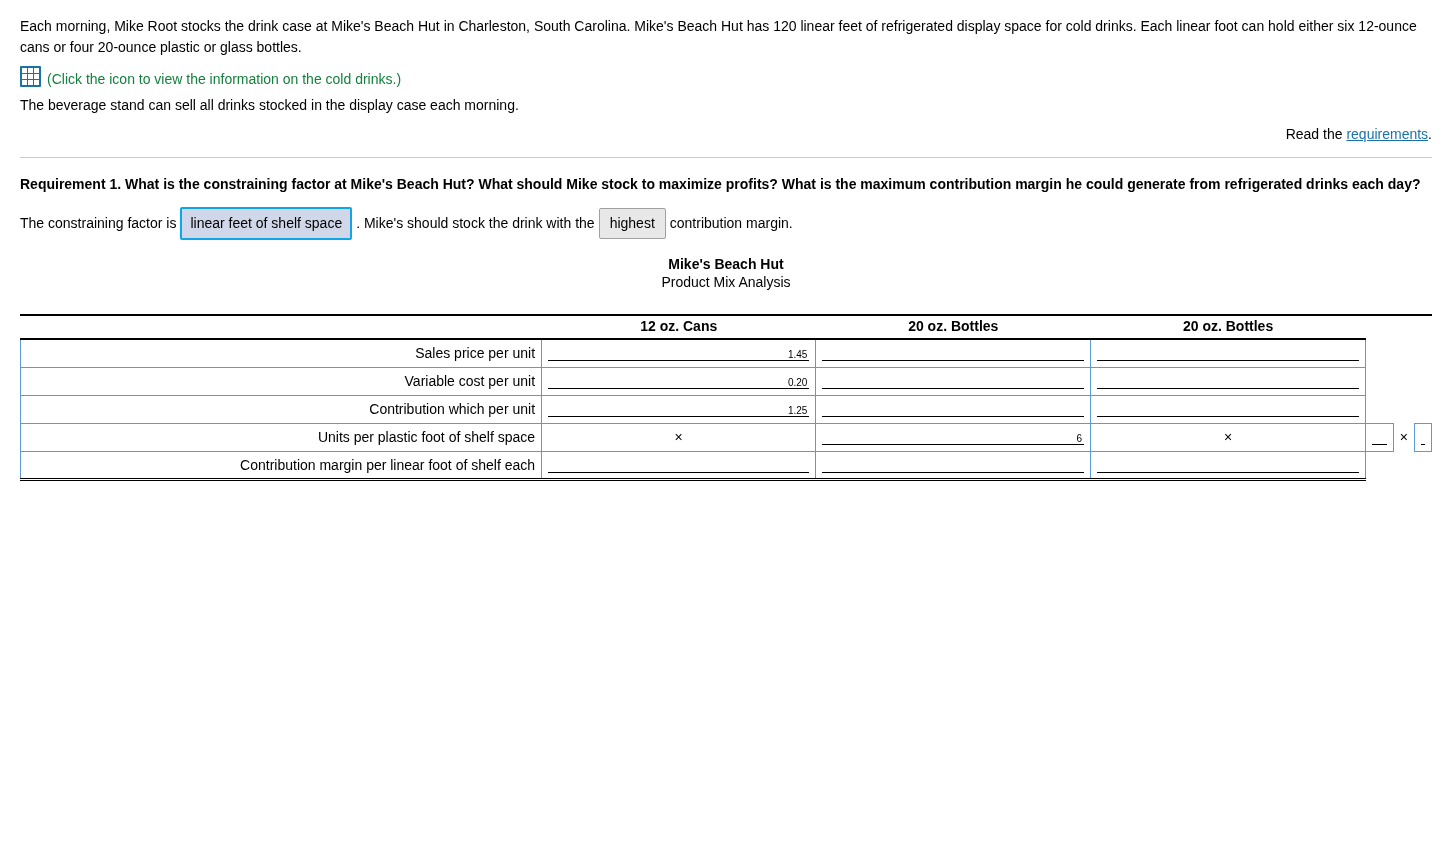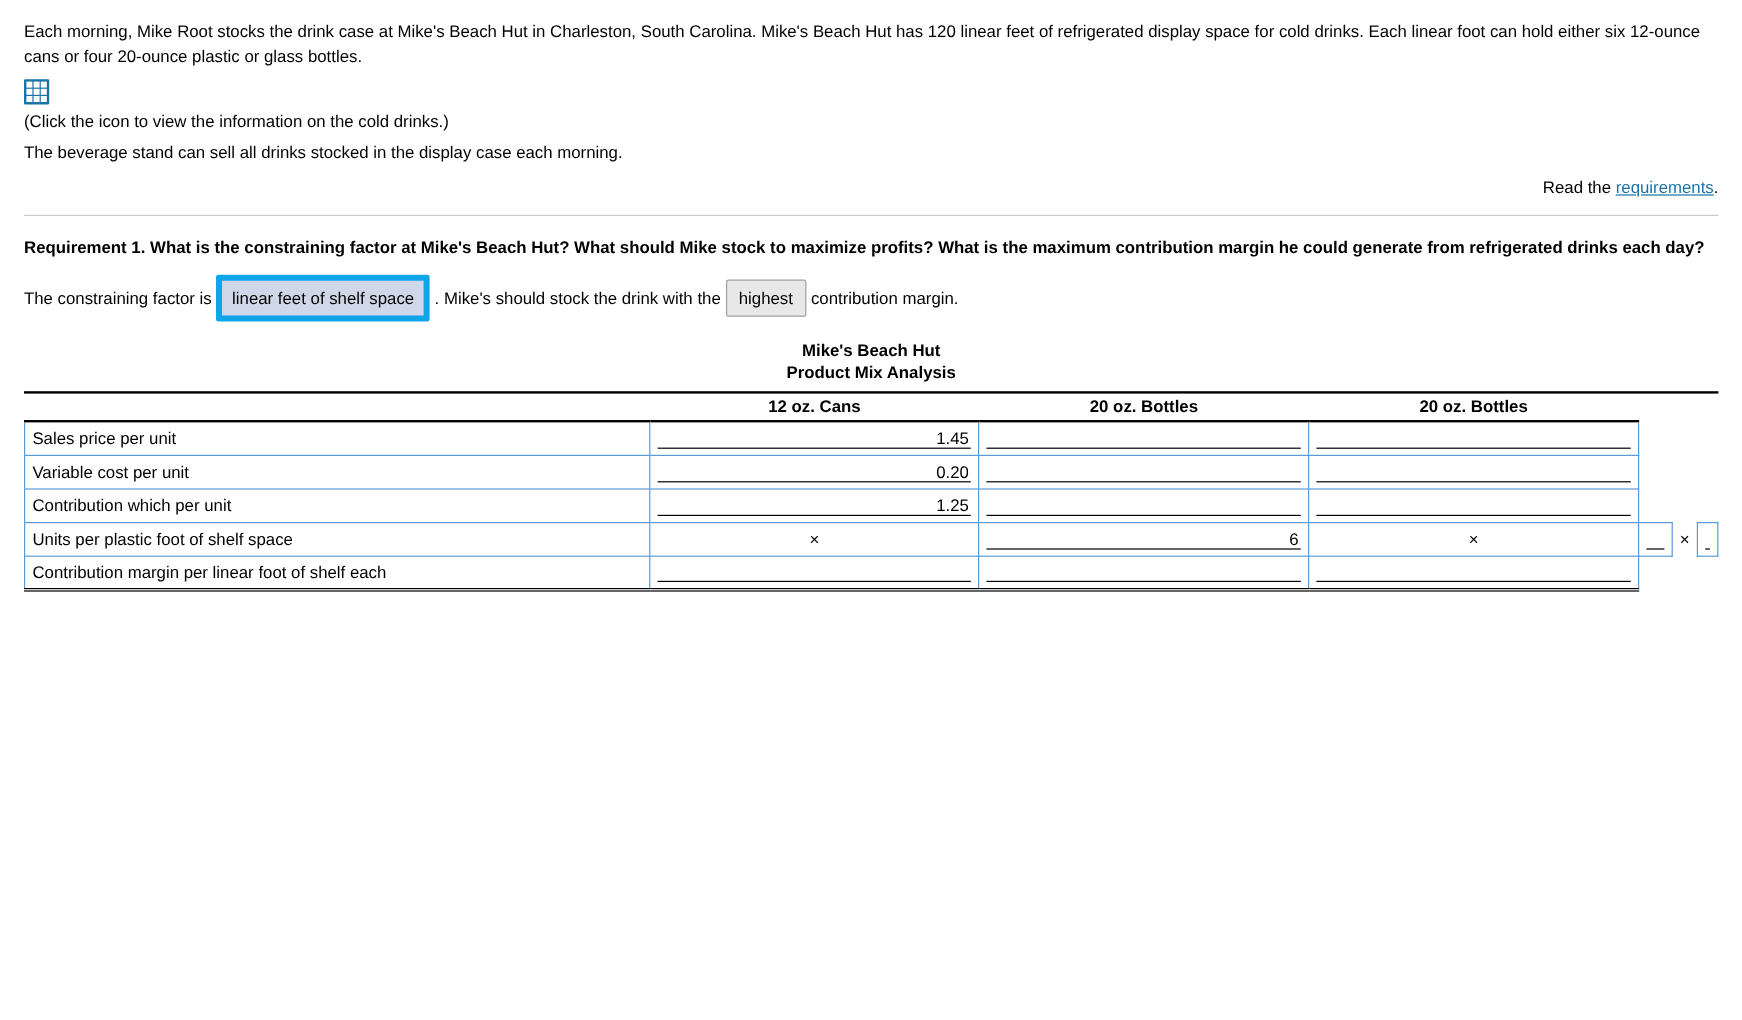--- a/index.html
+++ b/index.html
@@ -10,25 +10,24 @@
       background: #fff;
       padding: 16px 20px;
       max-width: 1452px;
     }
     .intro-text {
       line-height: 1.5;
       margin-bottom: 8px;
     }
     .click-icon-line {
       display: flex;
-      align-items: flex-start;
+      align-items: flex-end;
       gap: 6px;
-      color: #000000;
+      color: #15803d;
       margin-bottom: 8px;
-      flex-direction: column;
     }
     .grid-icon {
       display: inline-grid;
       grid-template-columns: repeat(3,5px);
       grid-template-rows: repeat(3,5px);
       gap: 1px;
       background: #1a73a7;
       padding: 2px;
       border-radius: 1px;
     }
@@ -65,21 +64,21 @@
     .constraining-line {
       display: flex;
       align-items: center;
       flex-wrap: wrap;
       gap: 4px;
       margin-bottom: 16px;
       line-height: 1.8;
     }
     .highlight-box {
       background: #d0d7e8;
-      border: 5px solid #0ea5e9;
+      border: 2px solid #0ea5e9;
       padding: 2px 8px;
       display: inline-block;
       border-radius: 2px;
     }
     .highlight-box-sm {
       background: #e8e8e8;
       border: 1px solid #a0a0a0;
       padding: 2px 10px;
       display: inline-block;
       border-radius: 2px;
@@ -91,32 +90,32 @@
     .table-section {
       margin-top: 8px;
     }
     .table-title {
       text-align: center;
       font-weight: bold;
       margin-bottom: 2px;
     }
     .table-subtitle {
       text-align: center;
-      font-weight: bold;
+      font-weight: normal;
       margin-bottom: 0;
-      padding-bottom: 8px;
+      padding-bottom: 24px;
       border-bottom: 2px solid #000;
     }
     .product-table {
       width: 100%;
       border-collapse: collapse;
     }
     .product-table th, .product-table td {
       padding: 4px 8px;
-      text-align: left;
+      text-align: right;
       vertical-align: middle;
     }
     .product-table .col-label {
       width: 38%;
     }
     .product-table .col-product {
       width: 20%;
       text-align: center;
     }
     .header-row-1 th {
@@ -138,21 +137,21 @@
     }
     .data-row td.label-cell {
       border: 1px solid #5b9bd5;
     }
     .input-cell {
       width: 100%;
       border: none;
       border-bottom: 1px solid #000;
       outline: none;
       text-align: right;
-      font-size: 14px;
+      font-size: 10px;
       background: transparent;
       padding: 0 2px;
     }
     .double-border-bottom td {
       border-bottom: 3px double #000 !important;
     }
     .units-row td {
       border: 1px solid #5b9bd5;
       padding: 3px 6px;
       height: 28px;

